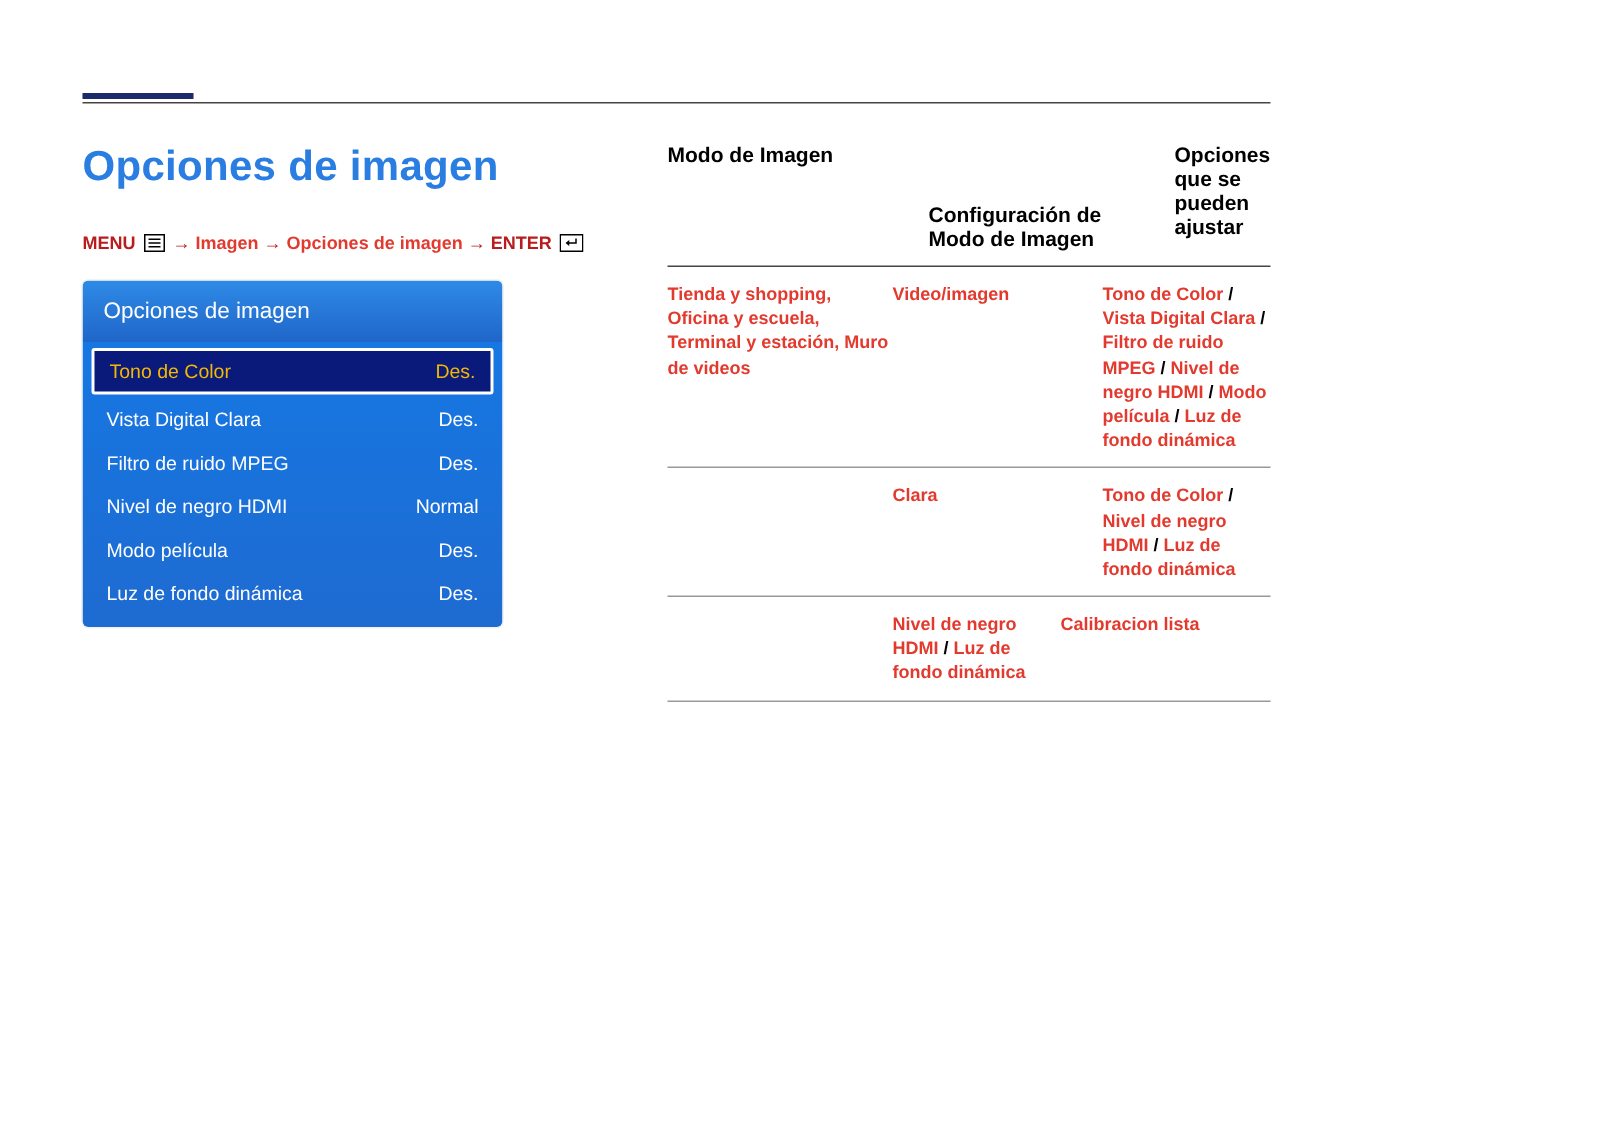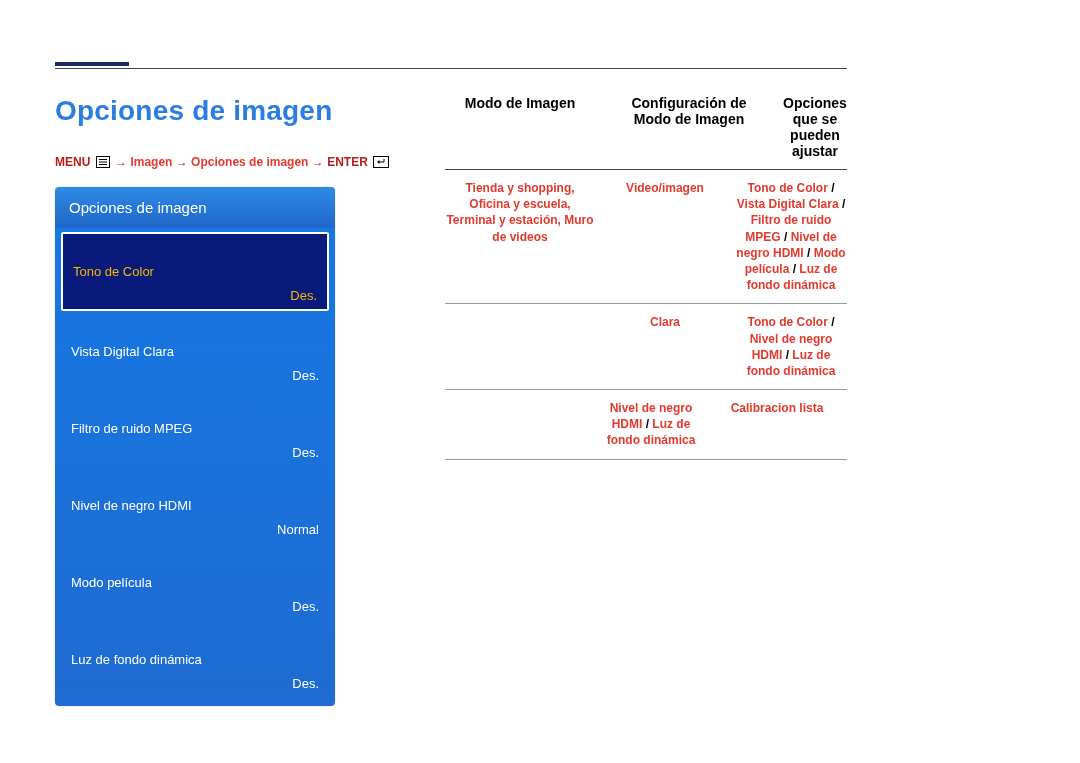--- a/index.html
+++ b/index.html
@@ -17,32 +17,32 @@
   .breadcrumb { margin-top: 28px; font-size: 12px; font-weight: bold; }
   .breadcrumb .bk { color: #b91c1c; }
   .breadcrumb .rd { color: #e23a2e; }
   .breadcrumb .ic { display: inline-block; vertical-align: -2px; margin: 0 2px; }
   .breadcrumb svg { display: block; }
 
   .osd { margin-top: 18px; width: 280px; border-radius: 4px; overflow: hidden; box-shadow: 0 0 0 1px rgba(0,0,0,0.05); }
   .osd-header { background: linear-gradient(#2f8ae6, #1f66c9); color: #fff; font-size: 15px; padding: 12px 14px; }
   .osd-body { background: linear-gradient(#1677e3, #1e6bd1); padding: 2px 4px 8px; }
   .osd-row { display: flex; justify-content: space-between; align-items: center; padding: 7px 12px; color: #fff; font-size: 13px; border-radius: 2px; }
-  .osd-row .val { margin-left: auto; margin-top: 48px; }
+  .osd-row .val { margin-left: auto; }
   .osd-row.selected { background: #0a1a7a; margin: 2px; border: 2px solid #fff; padding: 6px 10px; }
   .osd-row.selected span { color: #f5b800; }
   .osd-row + .osd-row { margin-top: 0px; }
 
   .footnote { margin-top: 18px; font-size: 11px; color: #8a8a8a; }
 
-  .table { width: 100%; text-align: center; }
+  .table { width: 100%; }
   .thead { display: flex; gap: 24px; padding-bottom: 10px; border-bottom: 1px solid #444; }
   .th { font-size: 14px; font-weight: bold; color: #000; }
   .th.c1 { width: 150px; }
-  .th.c2 { width: 140px; }
+  .th.c2 { width: 140px; margin-top: 40px; }
   .th.c3 { flex: 1; }
 
   .tbody .tr { display: flex; padding: 10px 0 10px; border-bottom: 1px solid #999; font-size: 12px; font-weight: bold; color: #e23a2e; line-height: 1.35; }
   .tbody .tr:last-child { border-bottom: 1px solid #999; }
   .td.c1 { width: 150px; }
   .td.c2 { width: 140px; }
   .td.c3 { flex: 1; }
   .td .blk { color: #000; font-weight: bold; }
 </style>
 </head>

